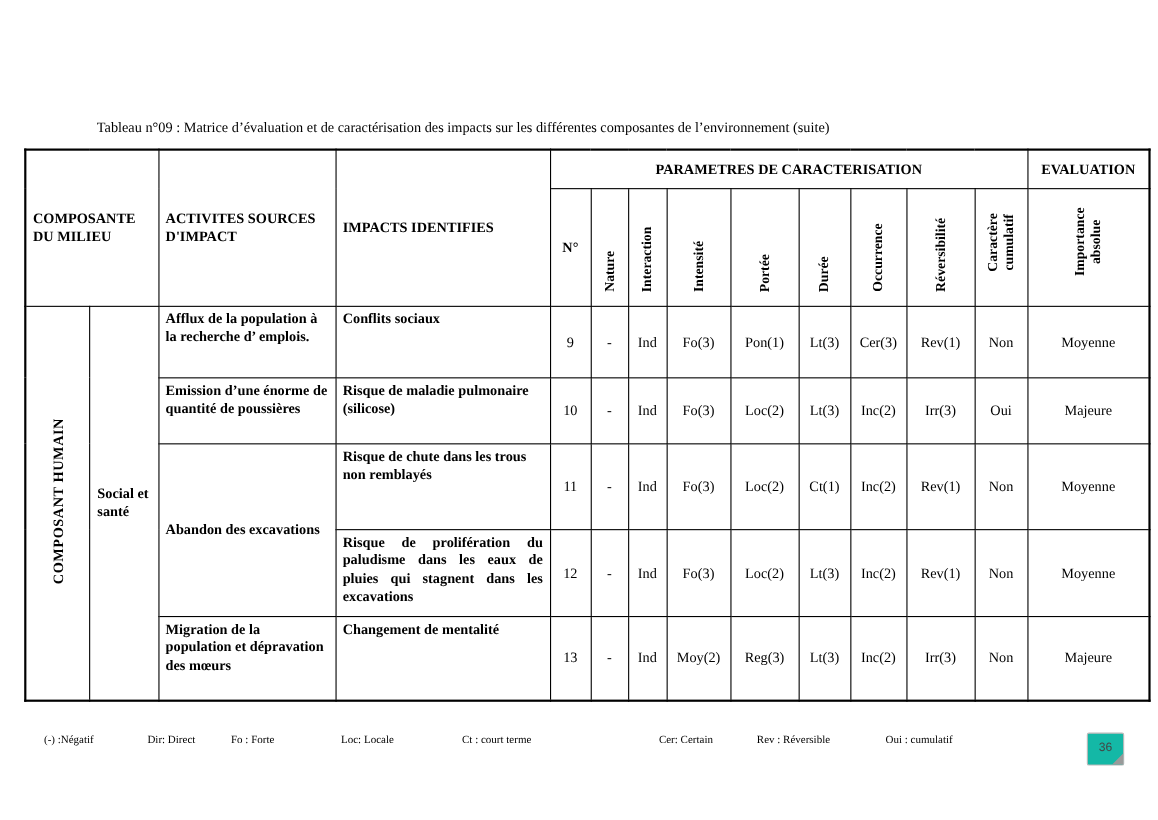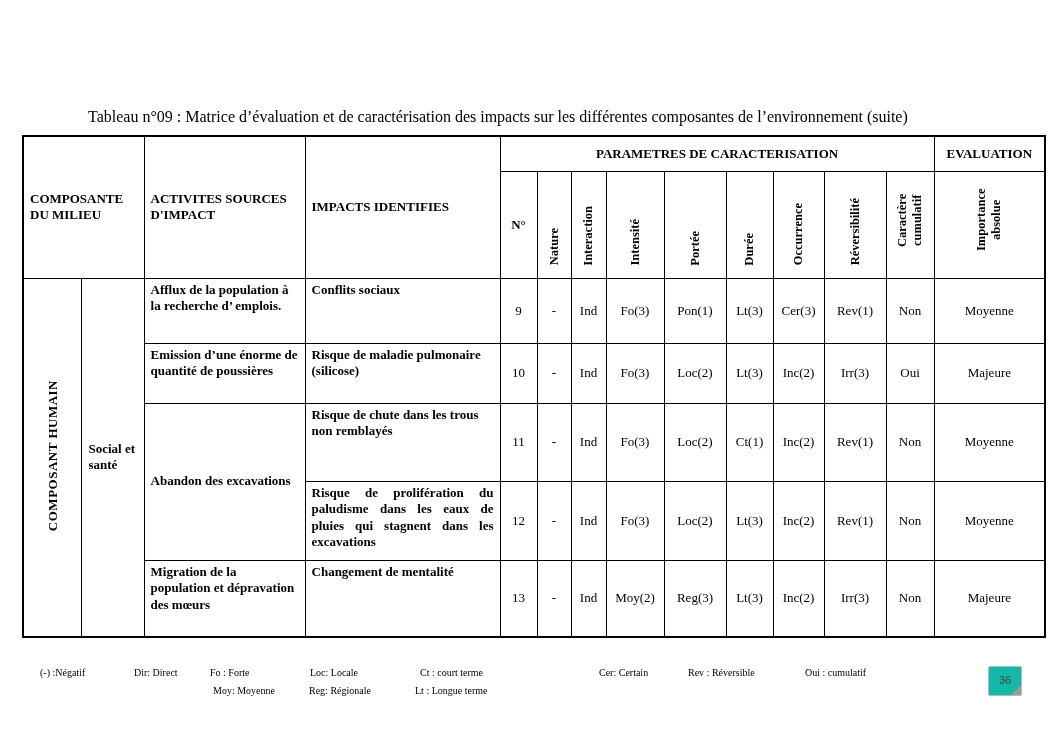--- a/index.html
+++ b/index.html
@@ -7,21 +7,21 @@
   body {
     width: 1053px; height: 745px;
     position: relative;
     font-family: "Liberation Serif", "DejaVu Serif", serif;
     color: #000;
   }
 
   .doc-title {
     position: absolute;
     left: 88px; top: 108px;
-    font-size: 16px;
+    font-size: 13px;
     white-space: nowrap;
   }
 
   table.matrix {
     position: absolute;
     left: 22px; top: 135px;
     width: 1022px;
     border-collapse: collapse;
     table-layout: fixed;
   }
@@ -255,21 +255,18 @@
     <td class="val">Non</td>
     <td class="val">Majeure</td>
   </tr>
 </tbody>
   </table>
 
 <div class="legend">
   <div class="legend-row">
     <span class="lw1">(-) :Négatif</span><span class="lw2">Dir: Direct</span><span class="lw3">Fo : Forte</span><span class="lw4">Loc: Locale</span><span class="lw5">Ct : court terme</span><span class="lw6">Cer: Certain</span><span class="lw7">Rev : Réversible</span><span class="lw8">Oui : cumulatif</span>
   </div>
-  <div class="legend-row">
-    <span class="l3-indent"></span><span class="l3a">Moy: Moyenne</span><span class="l3b">Reg: Régionale</span><span class="lw8">Lt : Longue terme</span>
-  </div>
 </div>
 
 <div class="page-box">
   <span>36</span>
   <span class="page-fold"></span>
 </div>
 
 </body></html>

